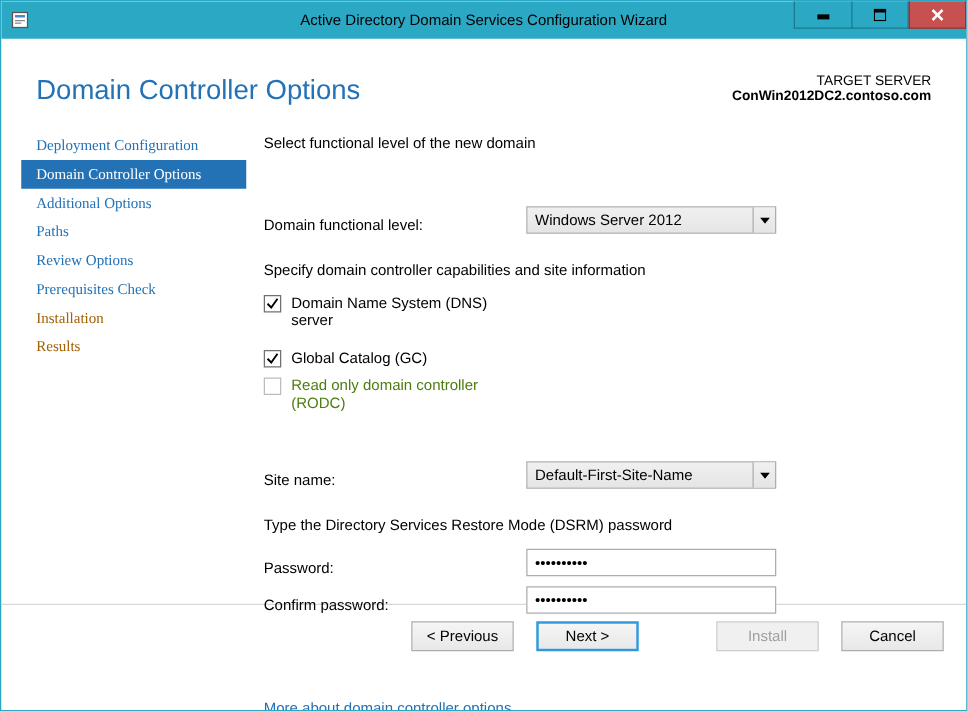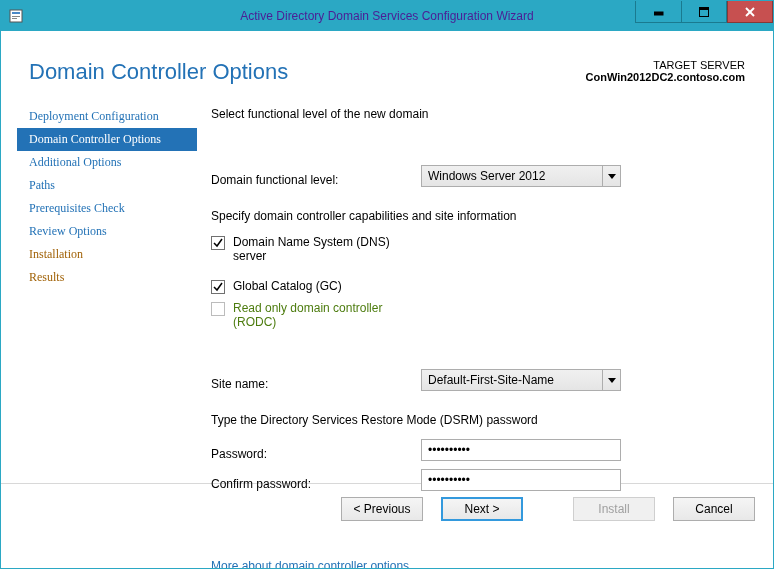--- a/index.html
+++ b/index.html
@@ -1,19 +1,19 @@
 <!DOCTYPE html>
 <html><head>
   <meta charset="utf-8">
   <style>
     * { box-sizing: border-box; margin: 0; padding: 0; font-family: "Segoe UI", Arial, sans-serif; }
     body { background: #fff; width: 774px; height: 569px; overflow: hidden; border: 1px solid #2ba8c4; }
     .titlebar { height: 30px; background: #2ba8c4; display: flex; align-items: center; position: relative; }
     .title-icon { width: 16px; height: 16px; margin-left: 7px; display: flex; align-items: center; justify-content: center; }
-    .title-text { position: absolute; left: 0; right: 0; text-align: center; font-size: 12px; color: #4c1d95; pointer-events: none; }
+    .title-text { position: absolute; left: 0; right: 0; text-align: center; font-size: 12px; color: #000000; pointer-events: none; }
     .win-controls { margin-left: auto; display: flex; height: 100%; }
     .win-btn { width: 46px; height: 22px; border: 1px solid #1a7a8f; border-top: none; display: flex; align-items: center; justify-content: center; background: #2ba8c4; cursor: default; }
     .win-btn.min { border-right: none; }
     .win-btn.close { background: #c75050; border-color: #863838; margin-right: 0; }
     .win-btn svg { pointer-events: none; }
     
     .header { display: flex; justify-content: space-between; align-items: flex-start; padding: 28px 28px 18px 28px; }
     .page-title { font-size: 22px; font-weight: 300; color: #2372b6; }
     .target-block { text-align: right; font-size: 11px; }
     .target-label { color: #000; }
@@ -41,21 +41,21 @@
     .combo-text { flex: 1; padding: 0 6px; font-size: 12px; }
     .combo-btn { width: 18px; height: 100%; border-left: 1px solid #adadad; display: flex; align-items: center; justify-content: center; background: linear-gradient(#f0f0f0,#e5e5e5); }
     
     .pwd { width: 200px; height: 22px; border: 1px solid #adadad; padding: 0 6px; font-size: 12px; }
     
     .more-link { color: #2372b6; font-size: 12px; cursor: pointer; margin-top: 60px; display: inline-block; }
     
     .footer { border-top: 1px solid #d8d8d8; height: 50px; display: flex; align-items: center; justify-content: flex-end; padding-right: 18px; gap: 18px; }
     .btn { min-width: 82px; height: 24px; border: 1px solid #adadad; background: linear-gradient(#f5f5f5,#e8e8e8); font-size: 12px; cursor: pointer; }
     .btn.default { border: 2px solid #3399dd; }
-    .btn:disabled { color: #a0a0a0; cursor: default; border-color: #cfcfcf; background: #f0f0f0; }
+    .btn:disabled { color: #a0a0a0; cursor: default; border-color: #cfcfcf; background: #f0f0f0; margin-left: 12px; }
     .btn-gap { width: 14px; }
   </style>
 </head>
 <body>
 
 <div class="titlebar">
   <div class="title-icon">
     <svg width="14" height="14" viewBox="0 0 14 14">
         <rect x="1" y="1" width="12" height="12" fill="#fff" stroke="#555" stroke-width="1"></rect>
         <rect x="3" y="3" width="8" height="2" fill="#4a88c7"></rect>
@@ -92,22 +92,22 @@
     <div class="target-server">ConWin2012DC2.contoso.com</div>
   </div>
 </div>
 
 <div class="main">
   <div class="sidebar">
     <div class="side-item">Deployment Configuration</div>
     <div class="side-item active">Domain Controller Options</div>
     <div class="side-item">Additional Options</div>
     <div class="side-item">Paths</div>
+    <div class="side-item">Review Options</div>
     <div class="side-item">Prerequisites Check</div>
-    <div class="side-item">Review Options</div>
     <div class="side-item disabled">Installation</div>
     <div class="side-item disabled">Results</div>
   </div>
 
   <div class="content">
     <div class="section-label">Select functional level of the new domain</div>
     <div class="row">
       <div class="lbl">Domain functional level:</div>
       <div class="combo">
         <div class="combo-text">Windows Server 2012</div>

